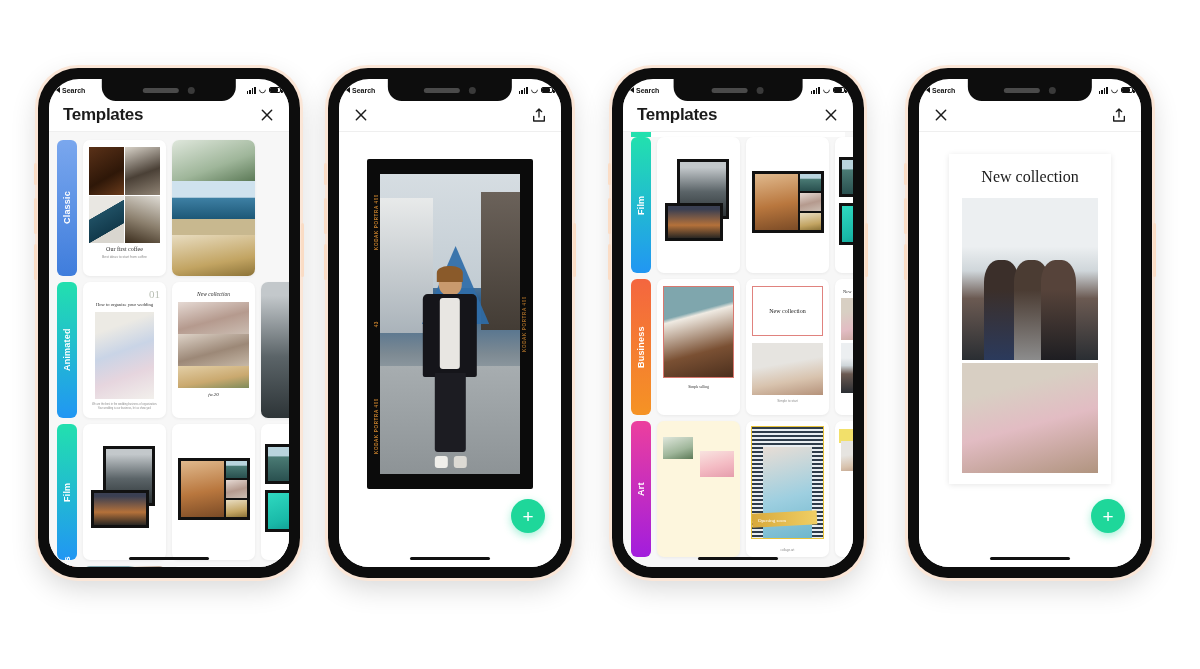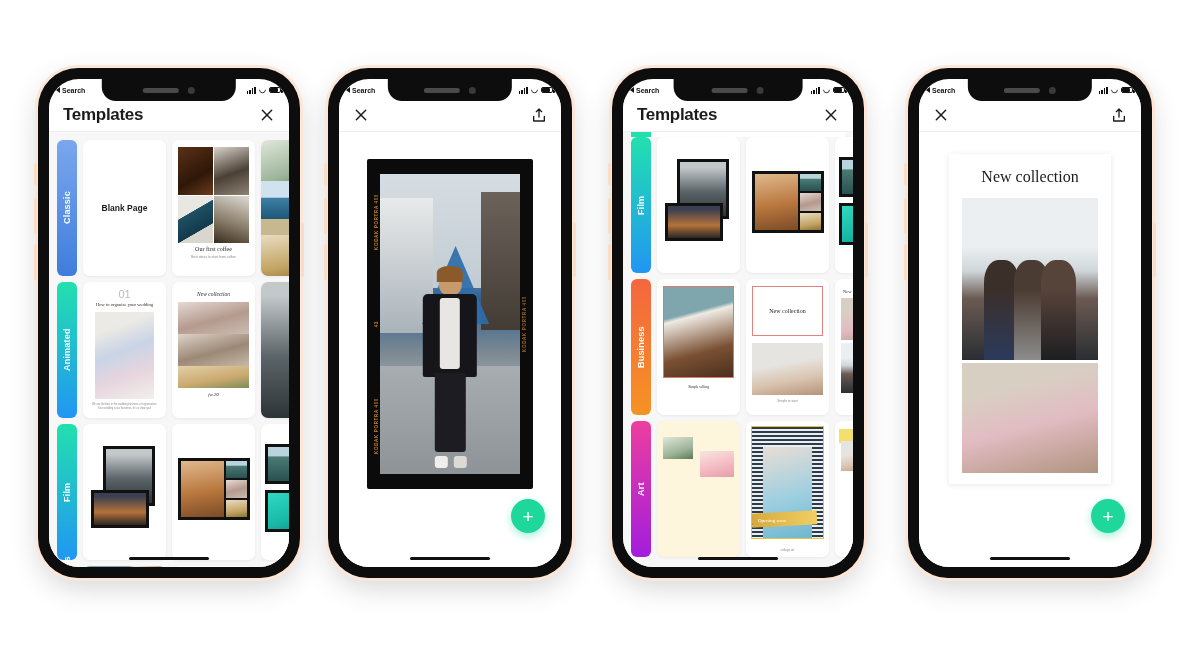--- a/index.html
+++ b/index.html
@@ -280,23 +280,20 @@
       </div>
       <div class="header-sep"></div>
 
       <div class="tpl-body">
 
         <div class="cat-row">
           <div class="cat-tab" style="background:linear-gradient(180deg,#3f7ddc,#7aa7ee)">
             <span>Classic</span>
           </div>
           <div class="cards">
-            <div class="card blank">
-              <span class="blank-lbl">Blank Page</span>
-            </div>
             <div class="card">
               <div class="thumb">
                 <div class="grid2" style="height:96px;flex:none">
                   <div class="ph ph-beans"></div>
                   <div class="ph ph-table"></div>
                   <div class="ph ph-cup"></div>
                   <div class="ph ph-pour"></div>
                 </div>
                 <div class="mini-cap">Our first coffee</div>
                 <div class="mini-sub">Best ideas to start from coffee</div>
@@ -312,21 +309,21 @@
           </div>
         </div>
 
         <div class="cat-row">
           <div class="cat-tab" style="background:linear-gradient(180deg,#2196f3,#22e0ae)">
             <span>Animated</span>
           </div>
           <div class="cards">
             <div class="card">
               <div class="thumb">
-                <div style="font-family:Liberation Sans, sans-serif;font-size:11px;color:#b9bfb4;text-align:center;line-height:1">01</div>
+                <div style="font-family:Liberation Serif, serif;font-size:11px;color:#b9bfb4;text-align:right;line-height:1">01</div>
                 <div class="mini-cap" style="font-size:4.6px;margin-top:2px">How to organize your wedding</div>
                 <div class="ph ph-flower" style="flex:1;margin:4px 6px 3px"></div>
                 <div class="mini-sub" style="font-size:2.6px;line-height:1.5">We are the best in the wedding business of organization. Your wedding is our business, let us show you!</div>
               </div>
             </div>
             <div class="card">
               <div class="thumb">
                 <div class="mini-cap" style="font-style:italic;font-size:5.5px;margin:2px 0 4px">New collection</div>
                 <div class="ph ph-girl1" style="height:32px"></div>
                 <div class="ph ph-girl2" style="height:32px"></div>

